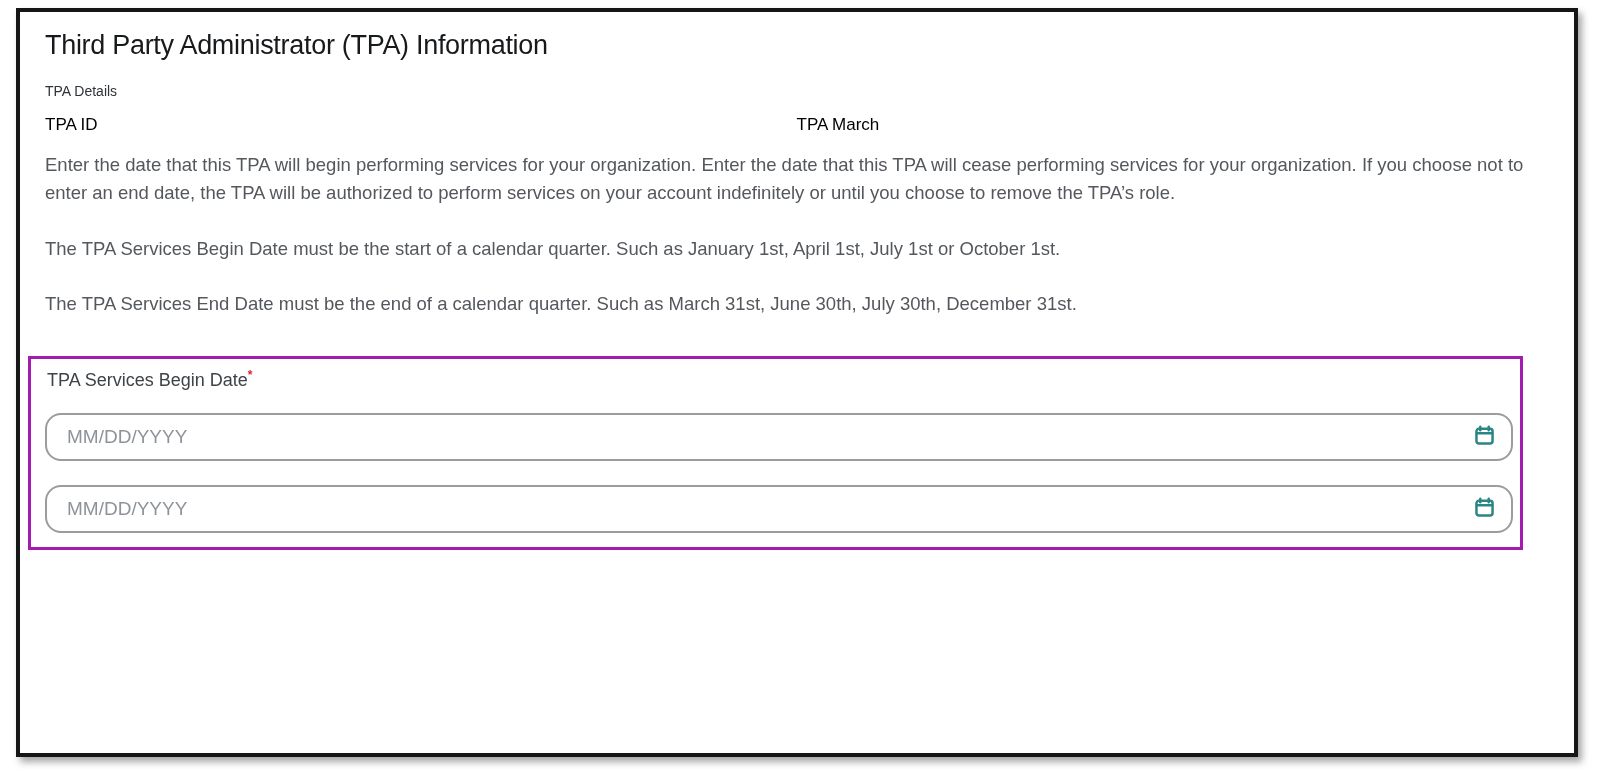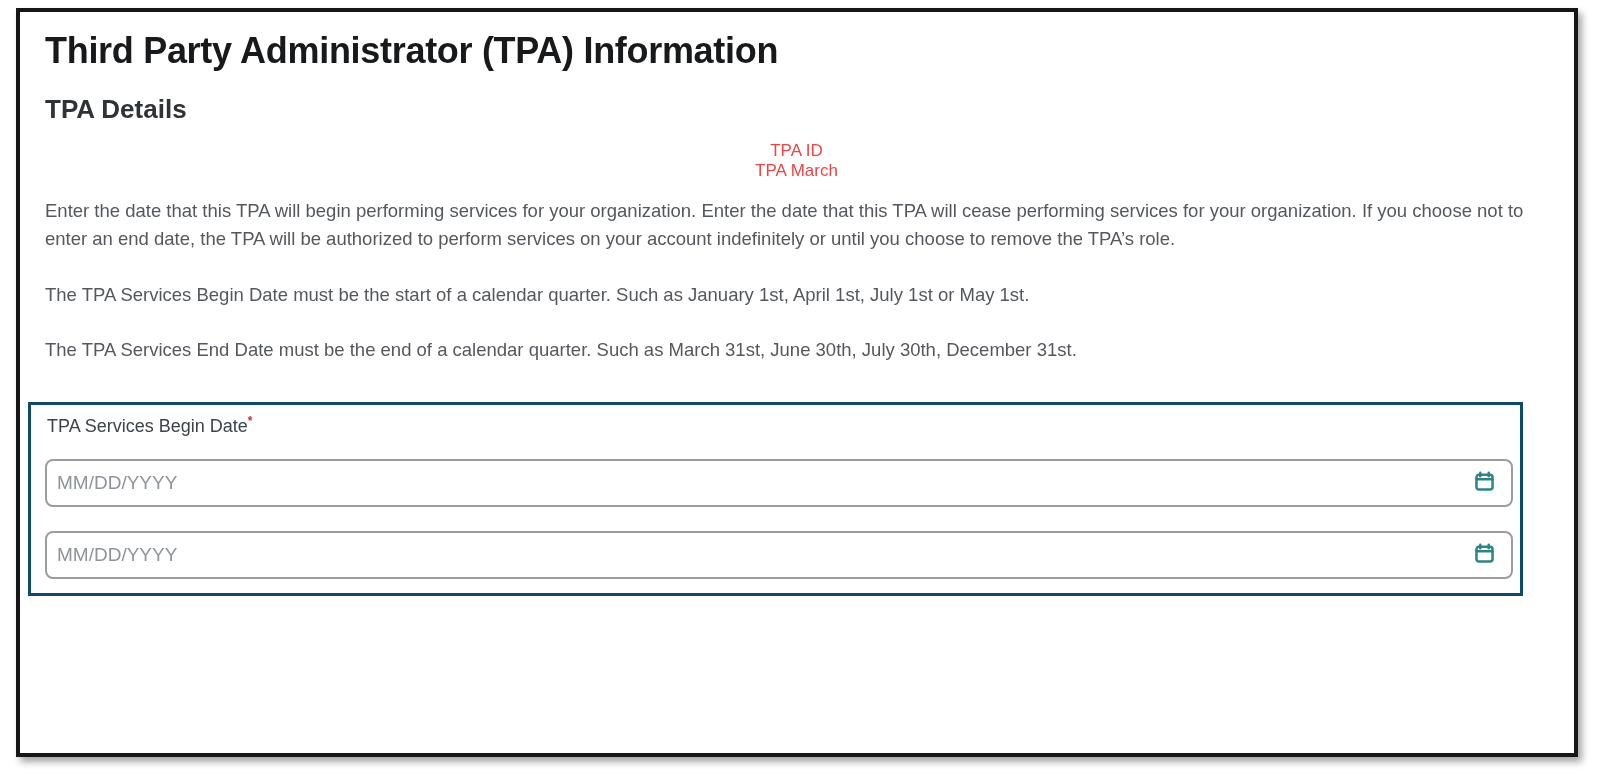--- a/index.html
+++ b/index.html
@@ -15,59 +15,58 @@
     width: 1562px;
     height: 749px;
     background: #ffffff;
     border: 4px solid #161616;
     box-shadow: 4px 5px 7px rgba(0,0,0,0.35);
   }
   .content {
     padding: 18px 26px 0 25px;
   }
   h1.page-title {
-    font-size: 36px;
-    font-weight: 700;
+    font-size: 27px;
+    font-weight: 400;
     color: #17191b;
     letter-spacing: -0.3px;
     margin-bottom: 22px;
   }
   .required-note {
     font-size: 16.5px;
     color: #54585d;
     margin-bottom: 45px;
   }
   .required-note .asterisk { color: #d9232e; font-weight: 700; }
   h2.section-heading {
-    font-size: 26px;
-    font-weight: 700;
+    font-size: 14px;
+    font-weight: 400;
     color: #2f3337;
     margin-bottom: 16px;
     margin-top: 8px;
   }
   .id-name-row {
     display: grid;
-    grid-template-columns: 1fr;
+    grid-template-columns: 1fr 1fr;
     font-size: 17px;
-    color: #ef4444;
+    color: #000000;
     margin-bottom: 16px;
-    text-align: center;
   }
   .instructions p {
     font-size: 18.5px;
     line-height: 1.5;
     color: #54585d;
     margin-bottom: 28px;
     max-width: 1495px;
   }
   .instructions p:first-child { margin-bottom: 28px; margin-top: 14px; }
   .highlight-box {
     margin: 38px 0 0 -17px;
     width: 1495px;
-    border: 3px solid #0c4a6e;
+    border: 3px solid #a21caf;
     padding: 7px 10px 14px 14px;
     background: #ffffff;
   }
   .field-label {
     font-size: 18px;
     font-weight: 500;
     color: #3e4347;
     margin: 2px 0 8px 2px;
   }
   .field-label sup.req {
@@ -75,23 +74,23 @@
     font-size: 12px;
     font-weight: 700;
     vertical-align: super;
   }
   .date-input-wrap {
     display: flex;
     align-items: center;
     width: 1468px;
     height: 48px;
     border: 2px solid #9c9c9c;
-    border-radius: 8px;
+    border-radius: 16px;
     background: #ffffff;
-    padding: 0 14px 0 10px;
+    padding: 0 14px 0 20px;
     margin-bottom: 24px;
     margin-top: 22px;
   }
   .date-input-wrap:last-child { margin-bottom: 0; }
   .date-input-wrap input {
     flex: 1;
     border: none;
     outline: none;
     font-family: "Liberation Sans", "DejaVu Sans", sans-serif;
     font-size: 19px;
@@ -117,21 +116,21 @@
 
     <h2 class="section-heading">TPA Details</h2>
 
     <div class="id-name-row">
       <span>TPA ID</span>
       <span>TPA March</span>
     </div>
 
     <div class="instructions">
       <p>Enter the date that this TPA will begin performing services for your organization. Enter the date that this TPA will cease performing services for your organization. If you choose not to enter an end date, the TPA will be authorized to perform services on your account indefinitely or until you choose to remove the TPA’s role.</p>
-      <p>The TPA Services Begin Date must be the start of a calendar quarter. Such as January 1st, April 1st, July 1st or May 1st.</p>
+      <p>The TPA Services Begin Date must be the start of a calendar quarter. Such as January 1st, April 1st, July 1st or October 1st.</p>
       <p>The TPA Services End Date must be the end of a calendar quarter. Such as March 31st, June 30th, July 30th, December 31st.</p>
     </div>
 
     <div class="highlight-box">
 
       <div class="field-label">
         <span>TPA Services Begin Date</span><sup class="req">*</sup>
       </div>
       <div class="date-input-wrap">
         <input type="text" placeholder="MM/DD/YYYY" style="">

